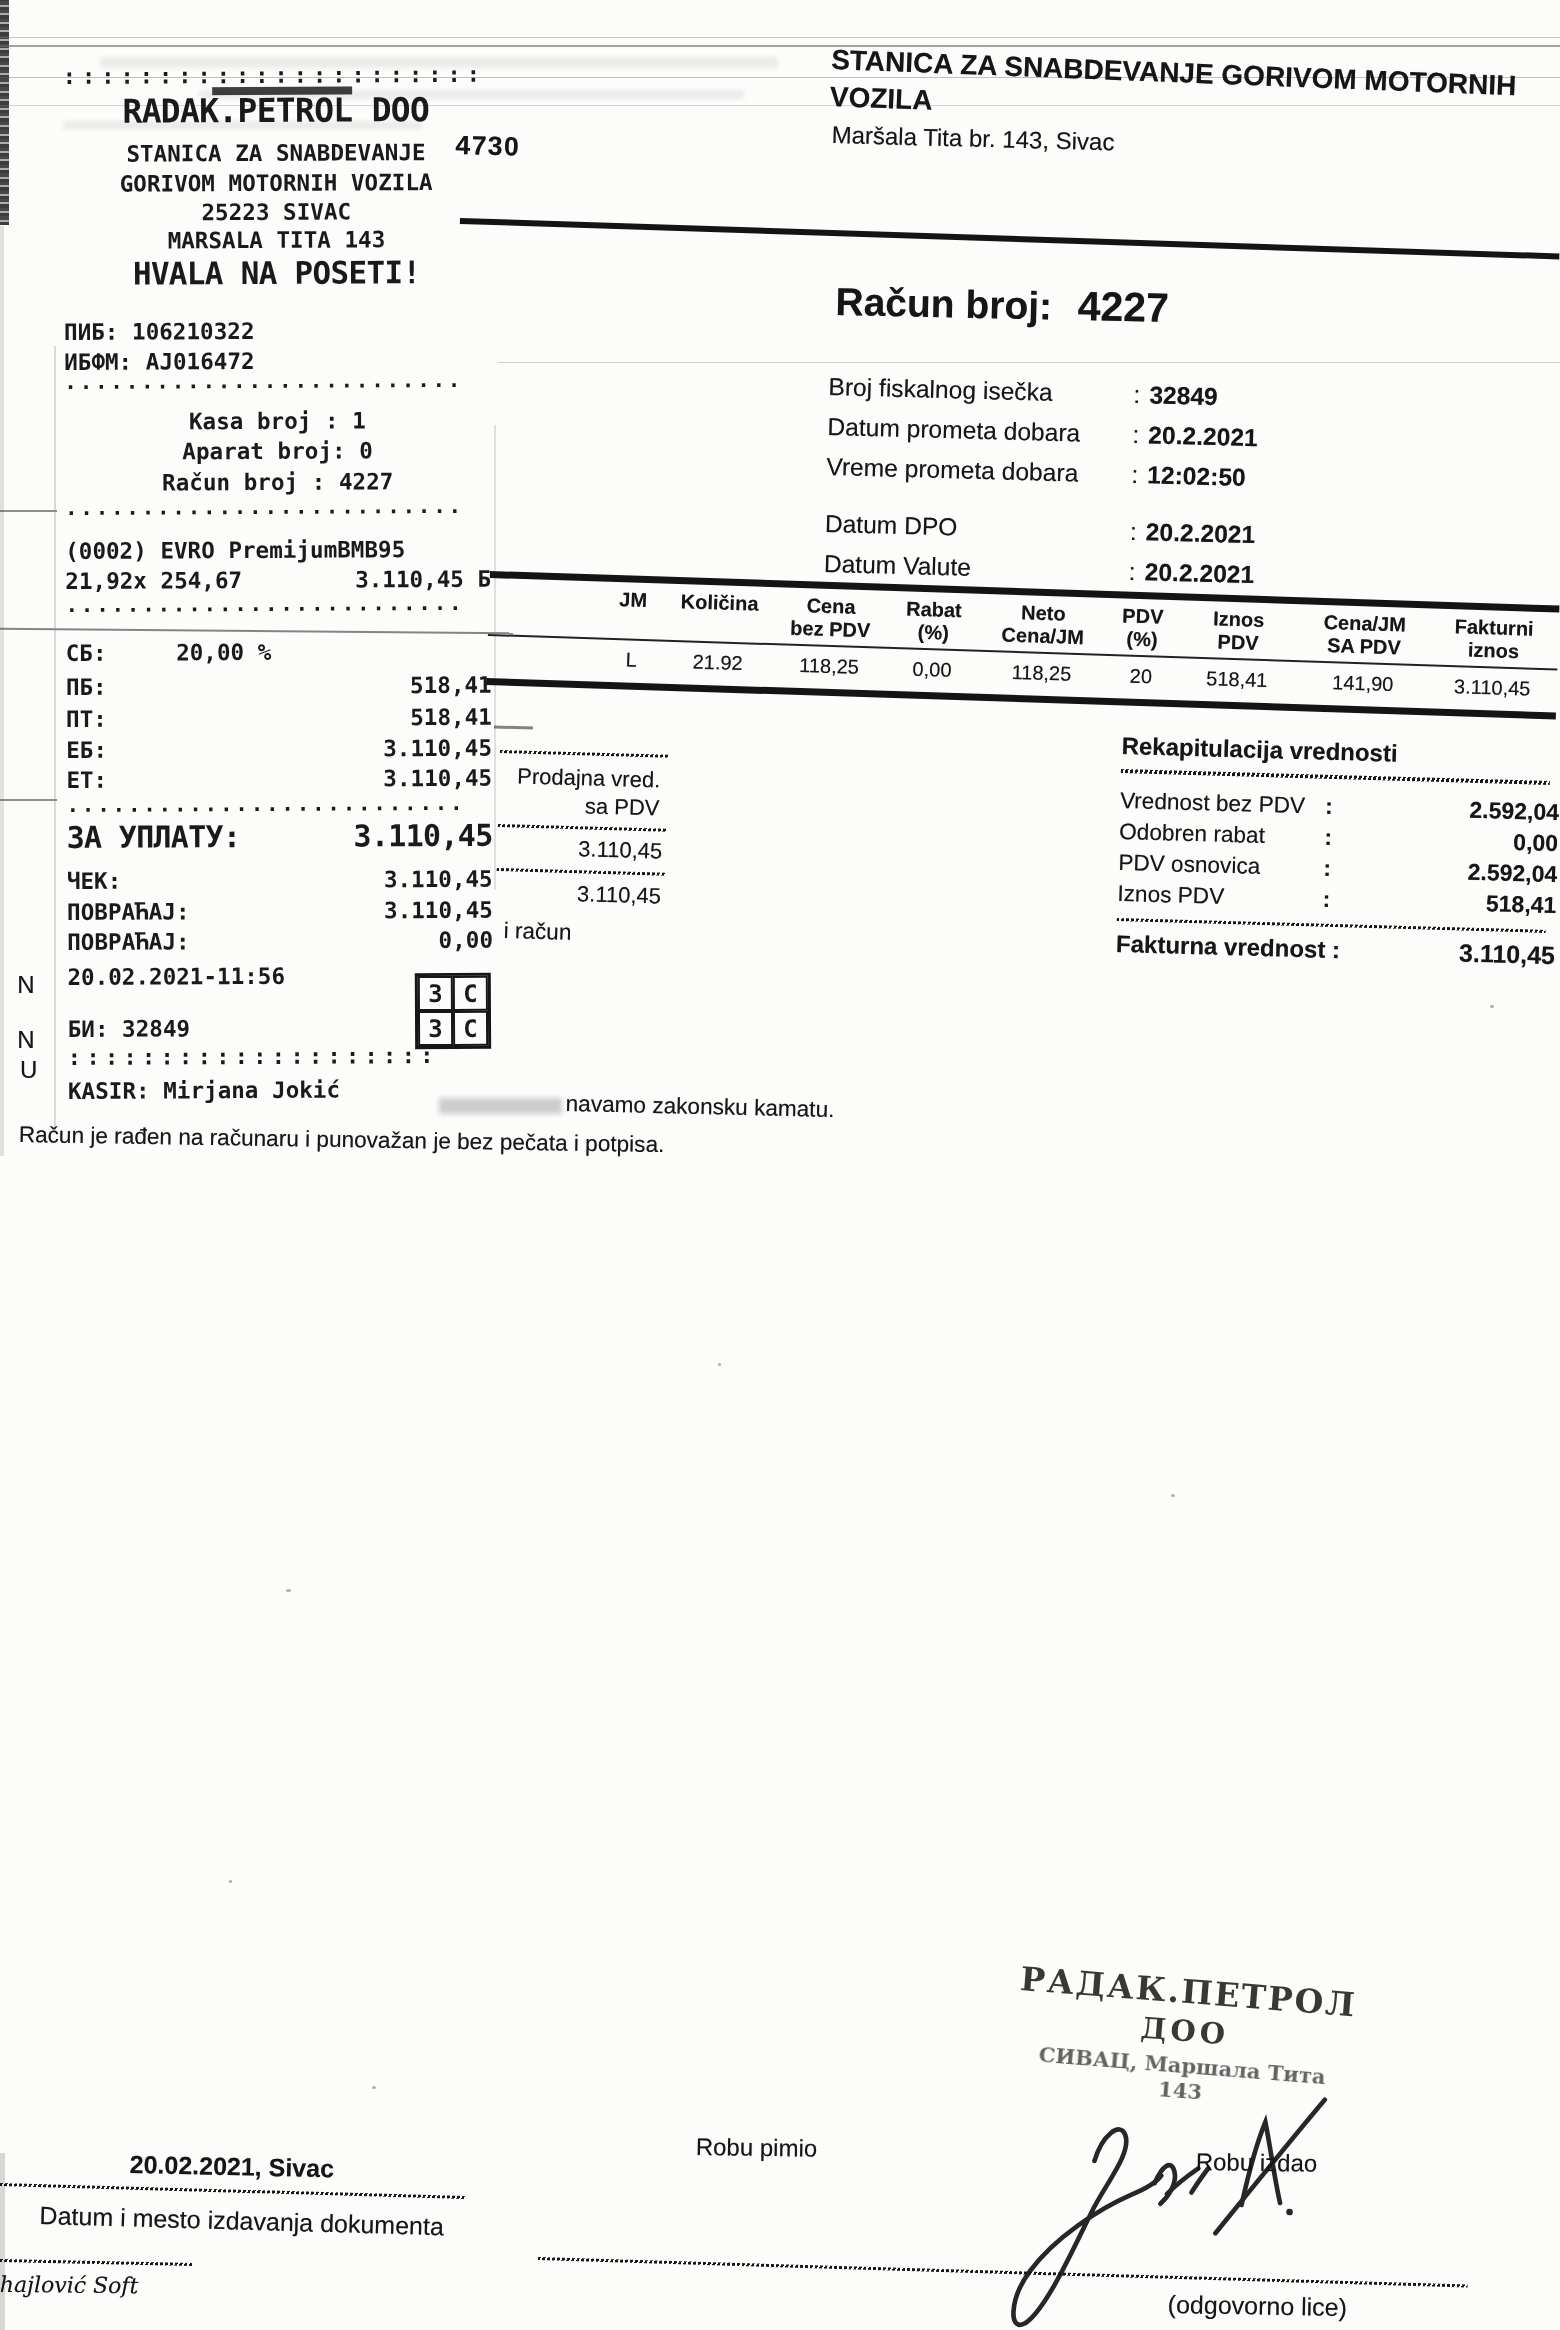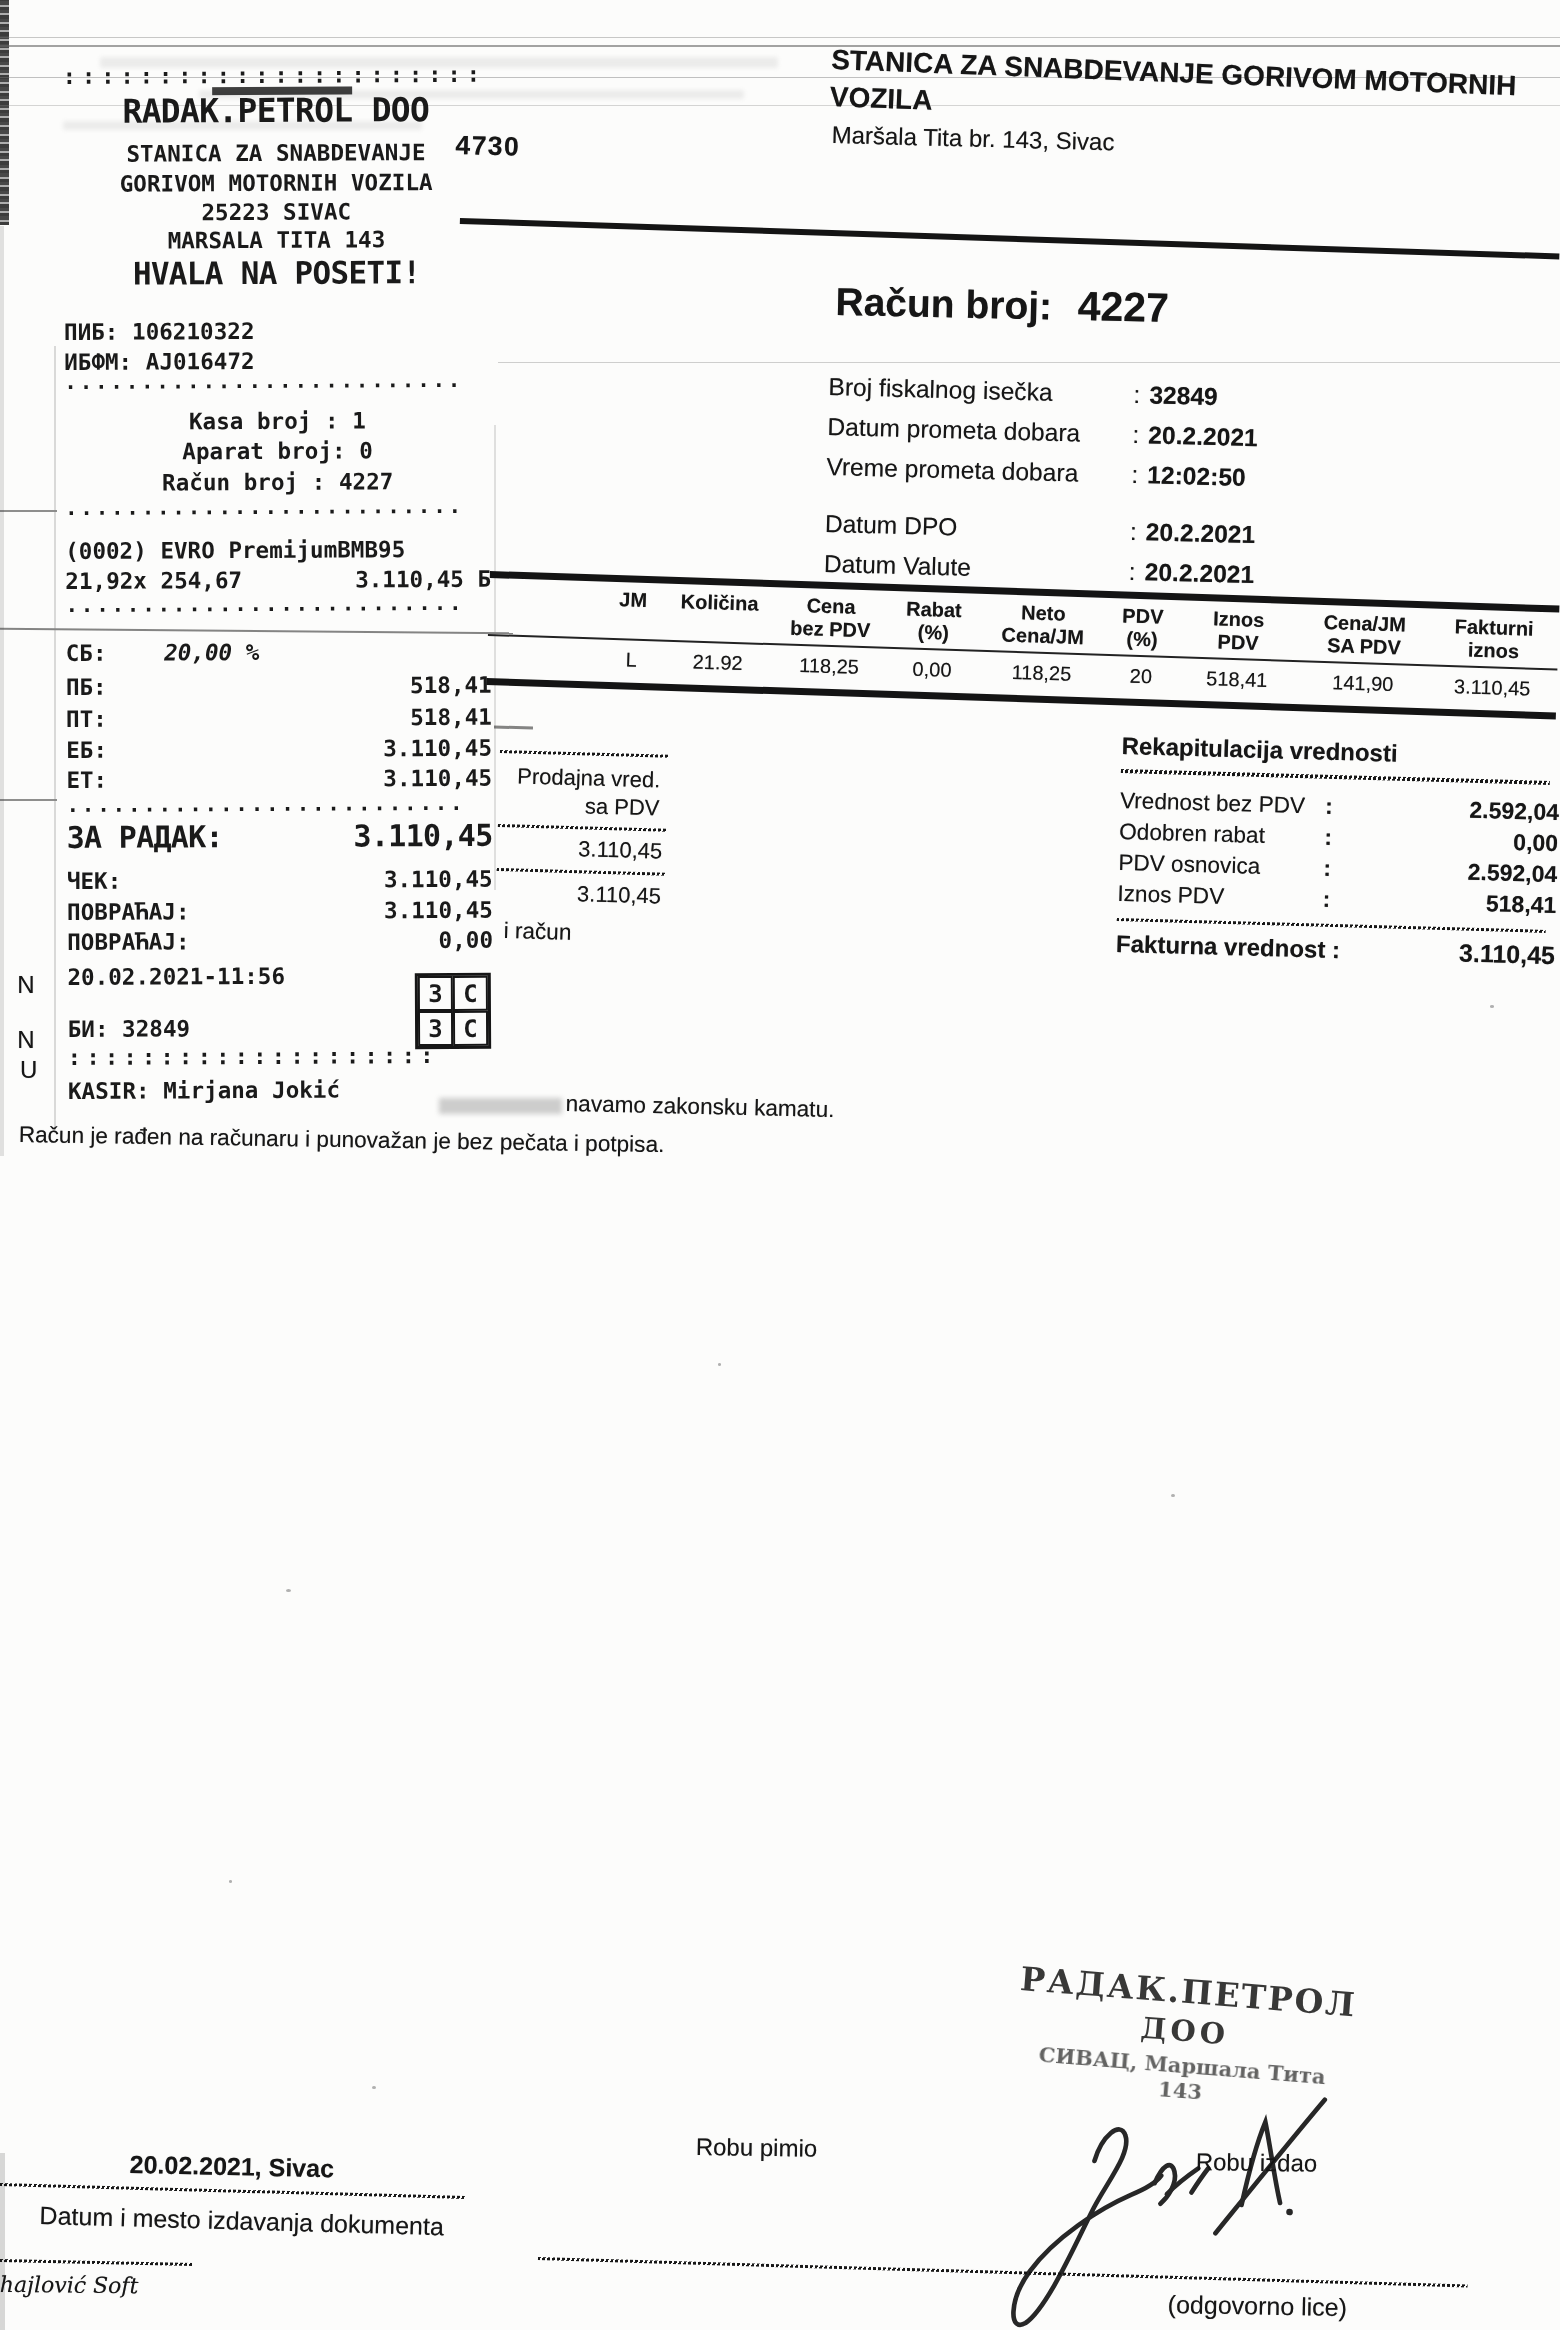--- a/index.html
+++ b/index.html
@@ -102,41 +102,41 @@
     <div class="rl rc rfs" style="top:407px;">Račun broj : 4227</div>
     <div class="rl rsep" style="top:433px;">..........................</div>
     <div class="rl rfs" style="top:475px;">(0002) EVRO PremijumBMB95</div>
     <div class="rl rrow rfs" style="top:505px;">
       <span>21,92x 254,67</span>
       <span>3.110,45 Б</span>
     </div>
     <div class="rl rsep" style="top:530px;">..........................</div>
     <div class="rl rfs" style="top:577px;">
       <span>СБ:</span>
-      <span style="margin-left:44px;font-style:italic;">20,00 %</span>
+      <span style="margin-left:56px;">20,00 %</span>
     </div>
     <div class="rl rrow rfs" style="top:611px;">
       <span>ПБ:</span>
       <span>518,41</span>
     </div>
     <div class="rl rrow rfs" style="top:643px;">
       <span>ПТ:</span>
       <span>518,41</span>
     </div>
     <div class="rl rrow rfs" style="top:674px;">
       <span>ЕБ:</span>
       <span>3.110,45</span>
     </div>
     <div class="rl rrow rfs" style="top:704px;">
       <span>ЕТ:</span>
       <span>3.110,45</span>
     </div>
     <div class="rl rsep" style="top:730px;">..........................</div>
     <div class="rl rrow rtotal" style="top:757px;">
-      <span>ЗА РАДАК:</span>
+      <span>ЗА УПЛАТУ:</span>
       <span>3.110,45</span>
     </div>
     <div class="rl rrow rfs" style="top:805px;">
       <span>ЧЕК:</span>
       <span>3.110,45</span>
     </div>
     <div class="rl rrow rfs" style="top:836px;">
       <span>ПОВРАЋАЈ:</span>
       <span>3.110,45</span>
     </div>

